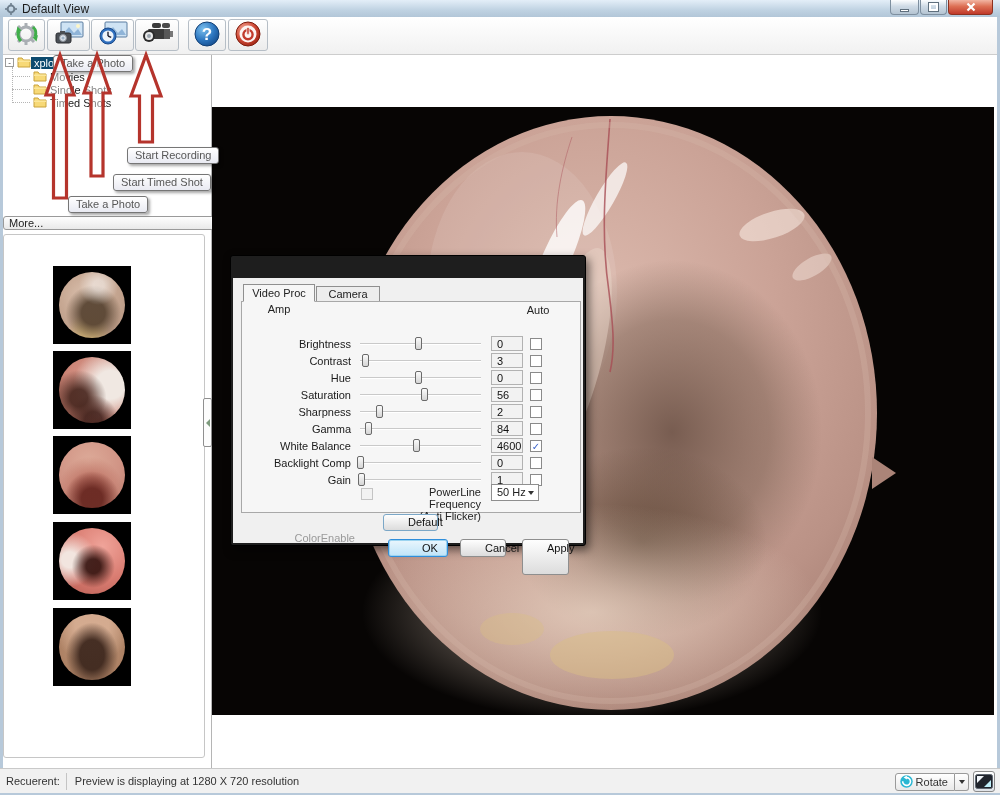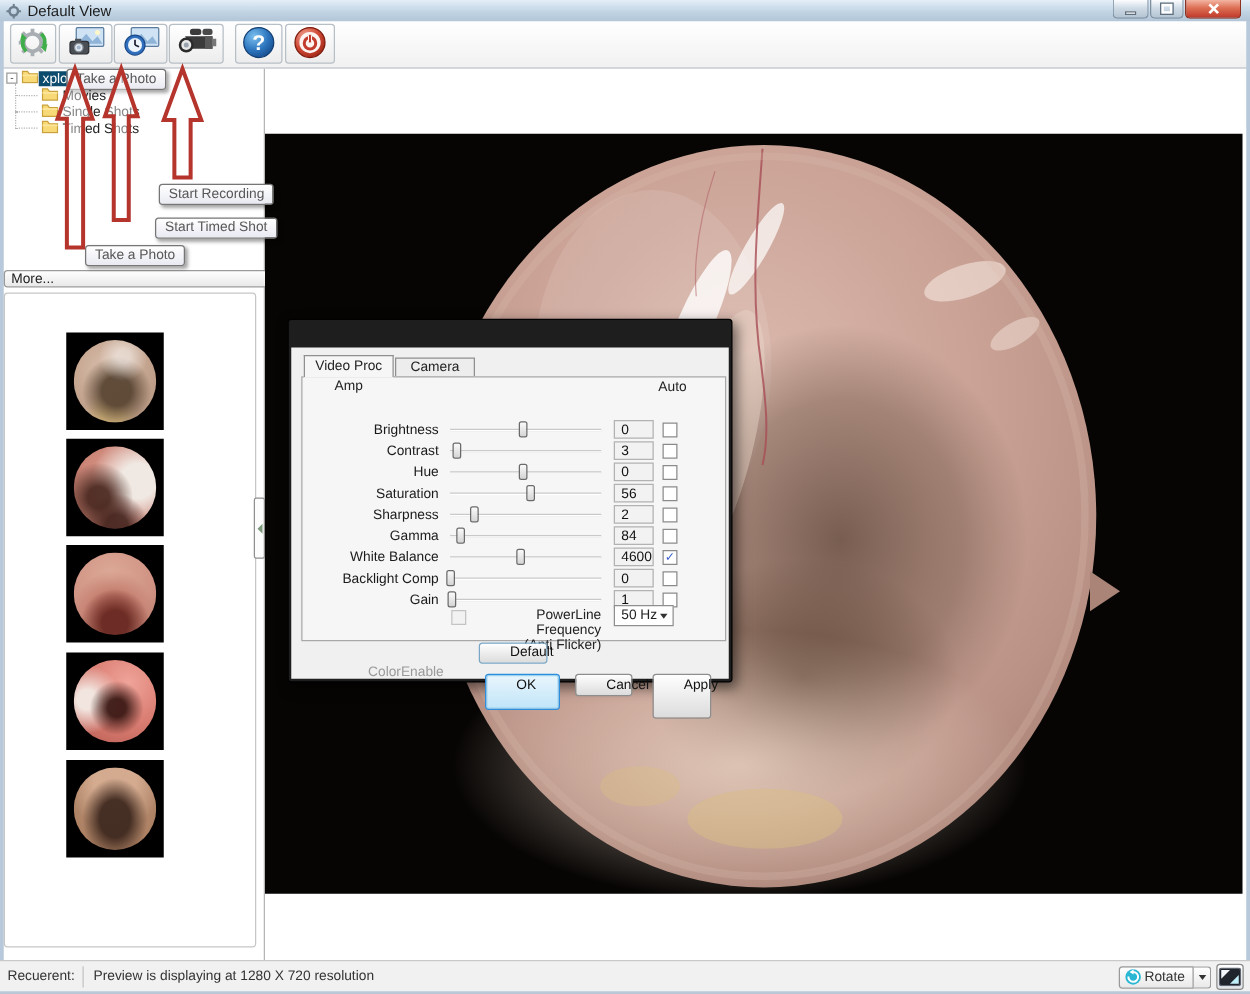--- a/index.html
+++ b/index.html
@@ -124,24 +124,24 @@
   .pval { position:absolute; left:258px; top:-1px; width:32px; height:15px; border:1px solid #b2b2b2;
     background:#f2f2f2; line-height:14px; padding-left:5px; color:#111; }
   .pcheck { position:absolute; left:297px; top:1px; width:12px; height:12px; border:1px solid #8a8a8a;
     background:#fff; font-size:10px; line-height:11px; text-align:center; color:#3a62c8; }
   .pcheck.disabled { background:#f2f2f2; border-color:#c4c4c4; }
   .dim { color:#9a9a9a;margin-top:44px; }
   .plfreq { position:absolute; left:150px; top:208px; width:98px; text-align:right; line-height:12px; z-index:4; }
   .combo { position:absolute; left:258px; top:206px; width:48px; height:17px; border:1px solid #8f8f8f;
     background:#fff; z-index:4; line-height:15px; padding-left:5px; }
   .combo .droparr { position:absolute; right:4px; top:6px; }
-  .dbtn { position:absolute; border:1px solid #8e8e8e; border-radius:3px; 
+  .dbtn { position:absolute; border:1px solid #8e8e8e; border-radius:3px; text-align:center;
     background:linear-gradient(#fefefe,#dcdcdc); font-size:11px; color:#111; z-index:5;padding-left:24px; }
   .dbtn.defaultb { left:150px; top:236px; width:55px; height:17px; line-height:15px; border-color:#7ba7c7; }
-  .dbtn.okb { left:155px; top:261px; width:60px; height:29px; line-height:16px;
+  .dbtn.okb { left:155px; top:261px; width:60px; height:18px; line-height:16px;
     border:1px solid #2f8edb; box-shadow:0 0 0 1px #9cd4f0 inset; background:linear-gradient(#eaf6fd,#bfe4f8); }
   .dbtn.cancelb { left:227px; top:261px; width:46px; height:18px; line-height:16px; }
   .dbtn.applyb { left:289px; top:261px; width:47px; height:36px; line-height:16px; }
 </style>
 </head>
 <body>
 
 <div class="screen">
 
   <div class="titlebar">
@@ -356,21 +356,21 @@
         <ellipse cx="600" cy="160" rx="22" ry="9" fill="#fff6ee" opacity=".4" transform="rotate(-30 600 160)"></ellipse>
         <path d="M398,12 C394,70 388,125 397,185 C400,210 404,240 398,265" fill="none" stroke="#a84e55" stroke-width="1.6" opacity=".8"></path>
         <path d="M360,30 C350,60 342,95 345,130" fill="none" stroke="#b06066" stroke-width="1" opacity=".55"></path>
         <ellipse cx="399" cy="306" rx="257" ry="288" fill="none" stroke="#d8b9ac" stroke-width="6" opacity=".28"></ellipse>
       </svg>
     </div>
   </div>
 
   <div class="tooltip" style="left:53px; top:55px;">Take a Photo</div>
   <div class="tooltip" style="left:127px; top:147px;">Start Recording</div>
-  <div class="tooltip" style="left:124px; top:174px;">Start Timed Shot</div>
+  <div class="tooltip" style="left:113px; top:174px;">Start Timed Shot</div>
   <div class="tooltip" style="left:68px; top:196px;">Take a Photo</div>
 
   <svg class="arrowsvg" width="220" height="280" viewBox="0 0 220 280">
     <g fill="rgba(255,255,255,0.45)" stroke="#b5342c" stroke-width="3.2" stroke-linejoin="miter">
       <path d="M60,55 L46,95 L53.5,95 L53.5,198 L66.5,198 L66.5,95 L74,95 Z"></path>
       <path d="M97,55 L84,93 L91,93 L91,176 L103,176 L103,93 L110,93 Z"></path>
       <path d="M146,55 L131,96 L139.5,96 L139.5,142 L152.5,142 L152.5,96 L161,96 Z"></path>
     </g>
   </svg>
 

